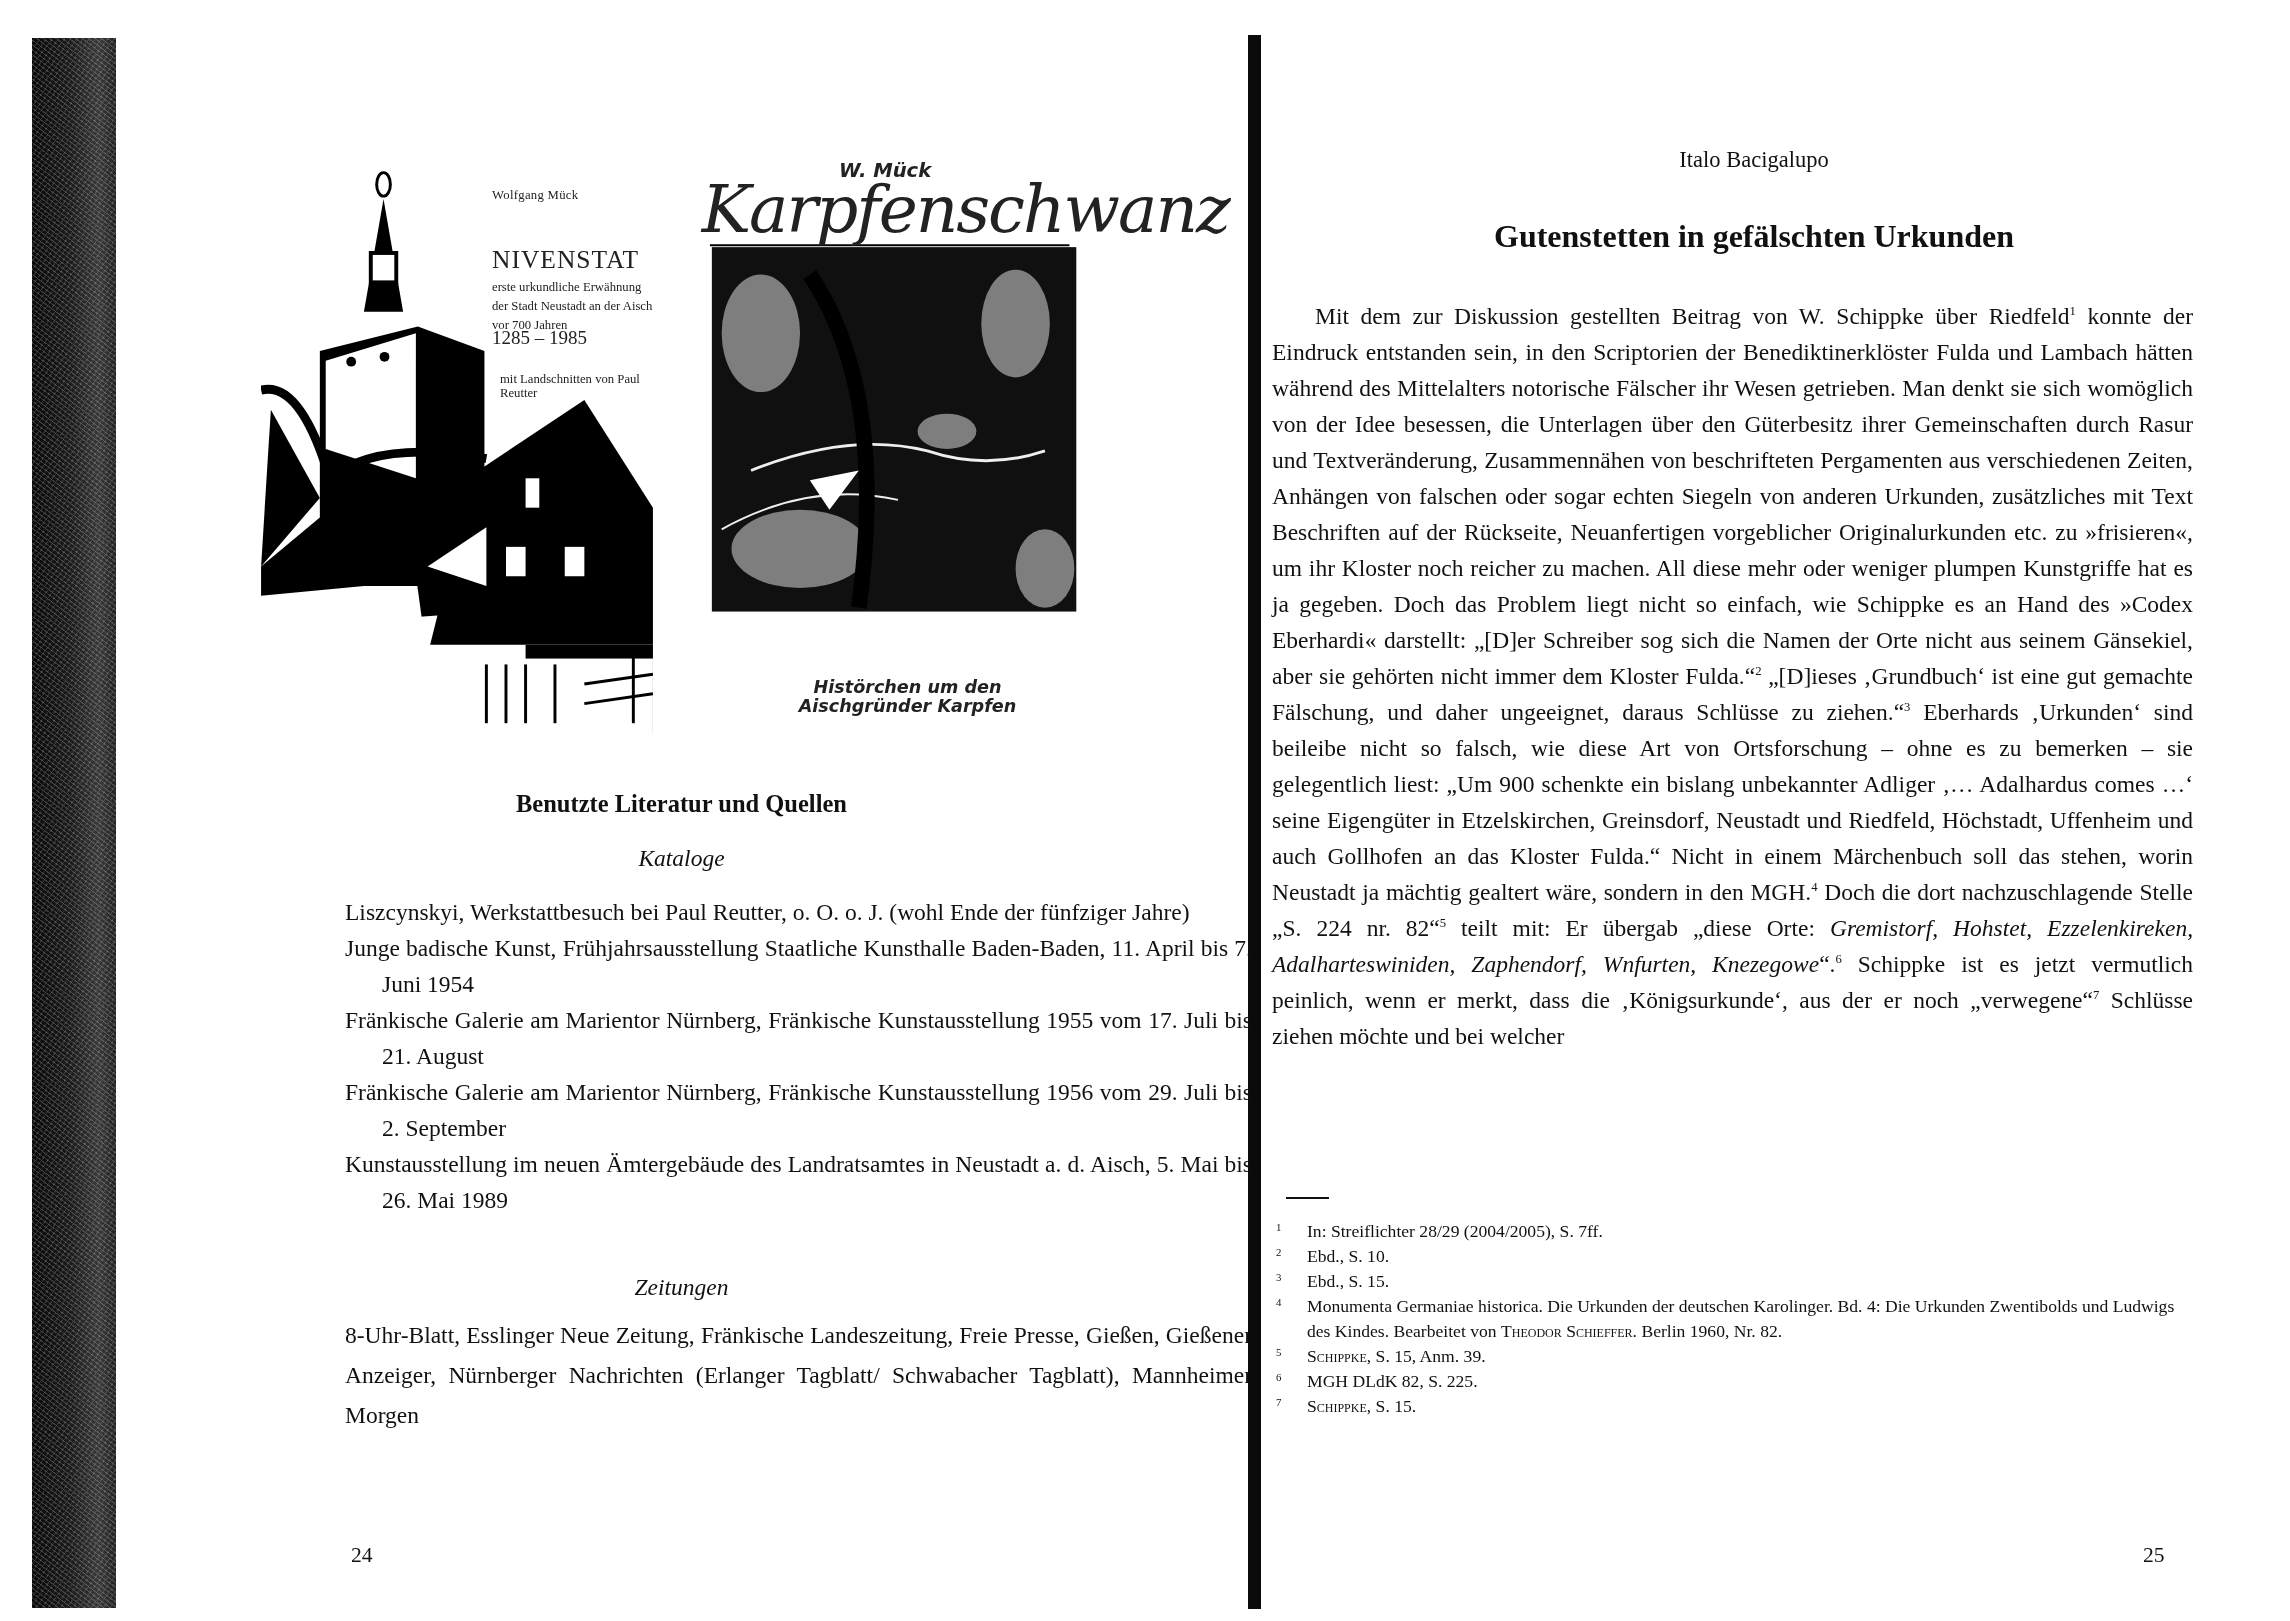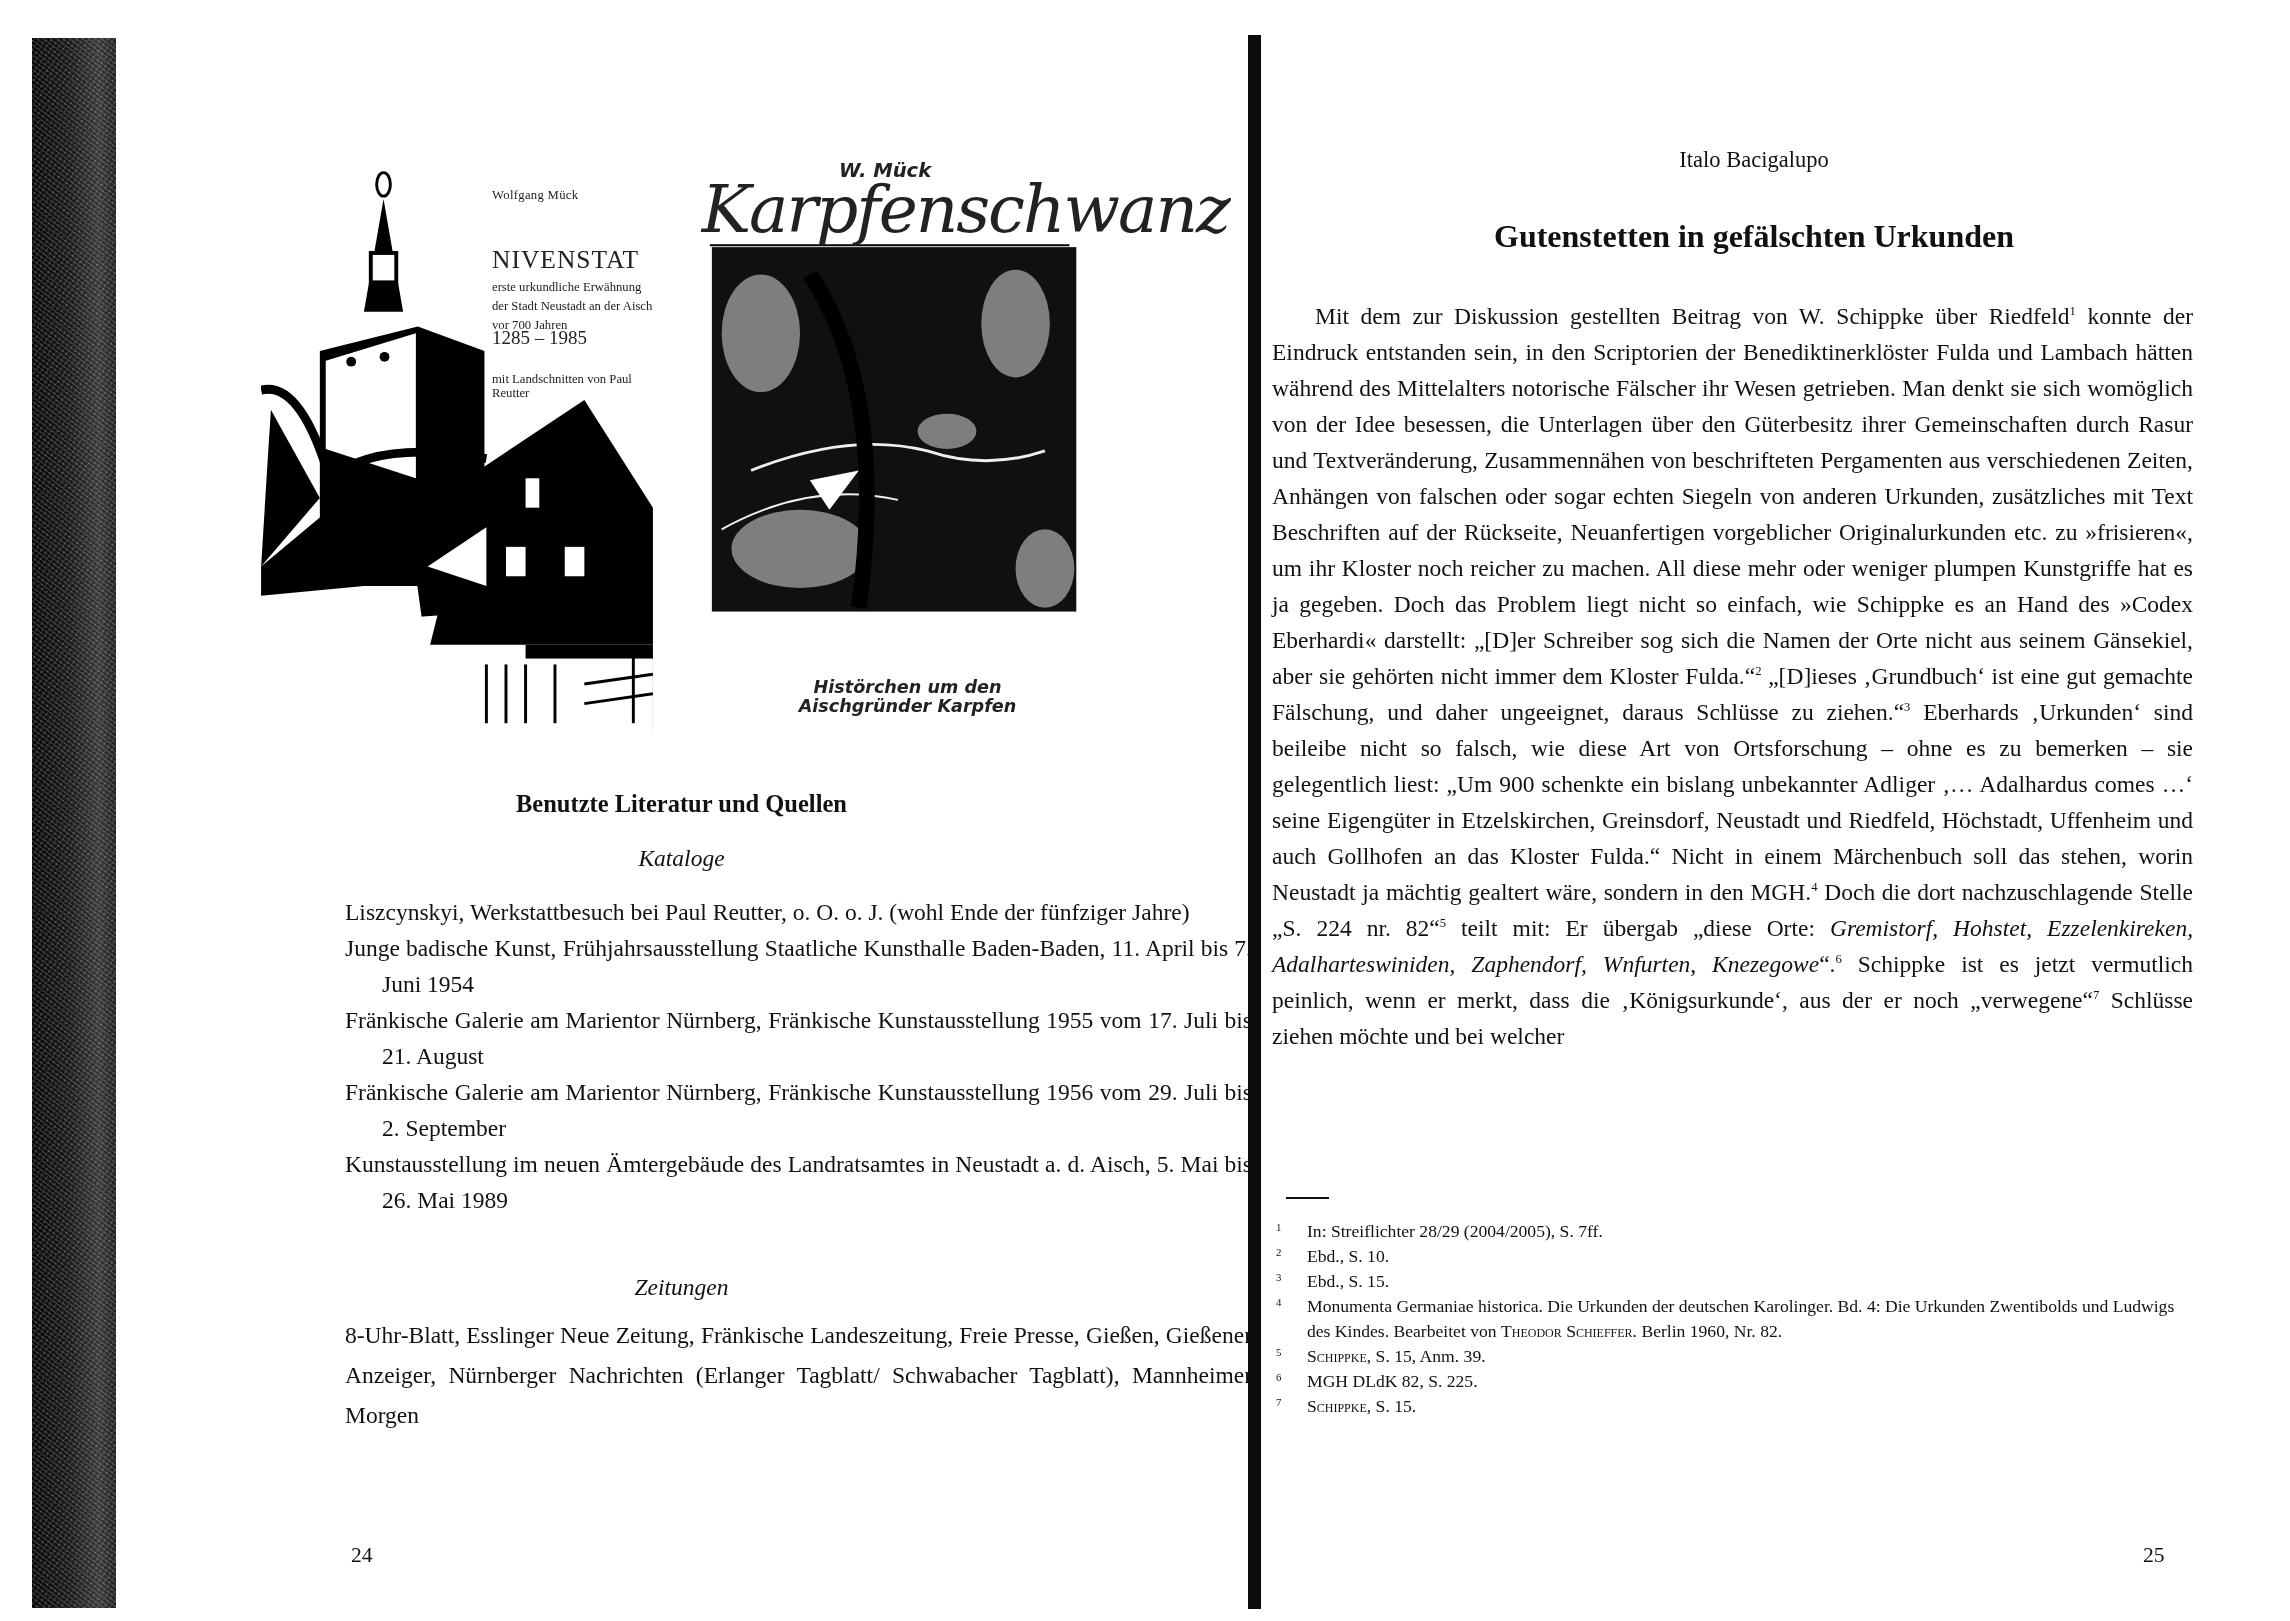--- a/index.html
+++ b/index.html
@@ -19,21 +19,21 @@
 
   
   .figure { position: absolute; }
   .fig-nivenstat { left: 261px; top: 155px; width: 392px; height: 578px; }
   .fig-karpfen { left: 692px; top: 157px; width: 412px; height: 578px; }
   .fig-caption-text { position: absolute; font-family: "Liberation Serif", serif; color: #222; }
   .niv-author { left: 231px; top: 33px; font-size: 12.7px; letter-spacing: 0.3px; }
   .niv-title { left: 231px; top: 90px; font-size: 25.5px; letter-spacing: 1px; }
   .niv-sub { left: 231px; top: 123px; font-size: 12.7px; line-height: 19px; width: 167px; }
   .niv-years { left: 231px; top: 172px; font-size: 19px; }
-  .niv-credit { left: 231px; top: 218px; font-size: 12.7px; line-height: 13.7px; width: 167px; }
+  .niv-credit { left: 239px; top: 218px; font-size: 12.7px; line-height: 13.7px; width: 167px; }
   .karp-author { left: 147px; top: 2px; font-size: 19.6px; font-style: italic; font-family: "DejaVu Sans", sans-serif; font-weight: bold; }
   .karp-title { left: 9.8px; top: 13.7px; font-size: 66px; font-family: "DejaVu Serif", serif; font-style: italic; letter-spacing: -2px; }
   .karp-sub { left: 93px; top: 521px; font-size: 17.6px; font-style: italic; font-weight: bold; font-family: "DejaVu Sans", sans-serif; line-height: 18.6px; text-align: center; width: 245px; }
 
   
   .sec-title { position: absolute; left: 118px; width: 1127px; top: 790px; text-align: center; font-size: 24.5px; font-weight: bold; }
   .sub-heading { position: absolute; left: 118px; width: 1127px; text-align: center; font-size: 23.5px; font-style: italic; }
   .sub-kat { top: 845px; }
   .sub-zeit { top: 1274px; }
   .bib-list { position: absolute; left: 345px; top: 894px; width: 907px; margin: 0; padding: 0; list-style: none; font-size: 23.5px; line-height: 36px; }

